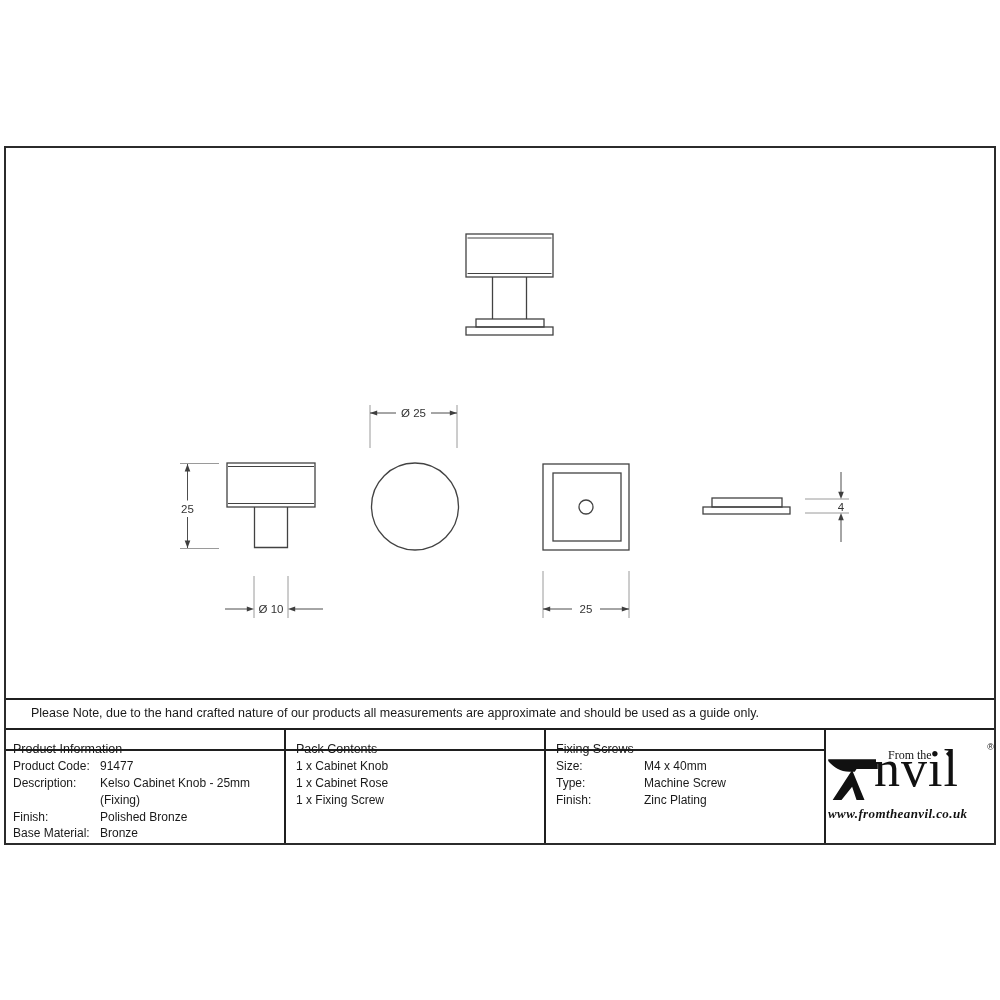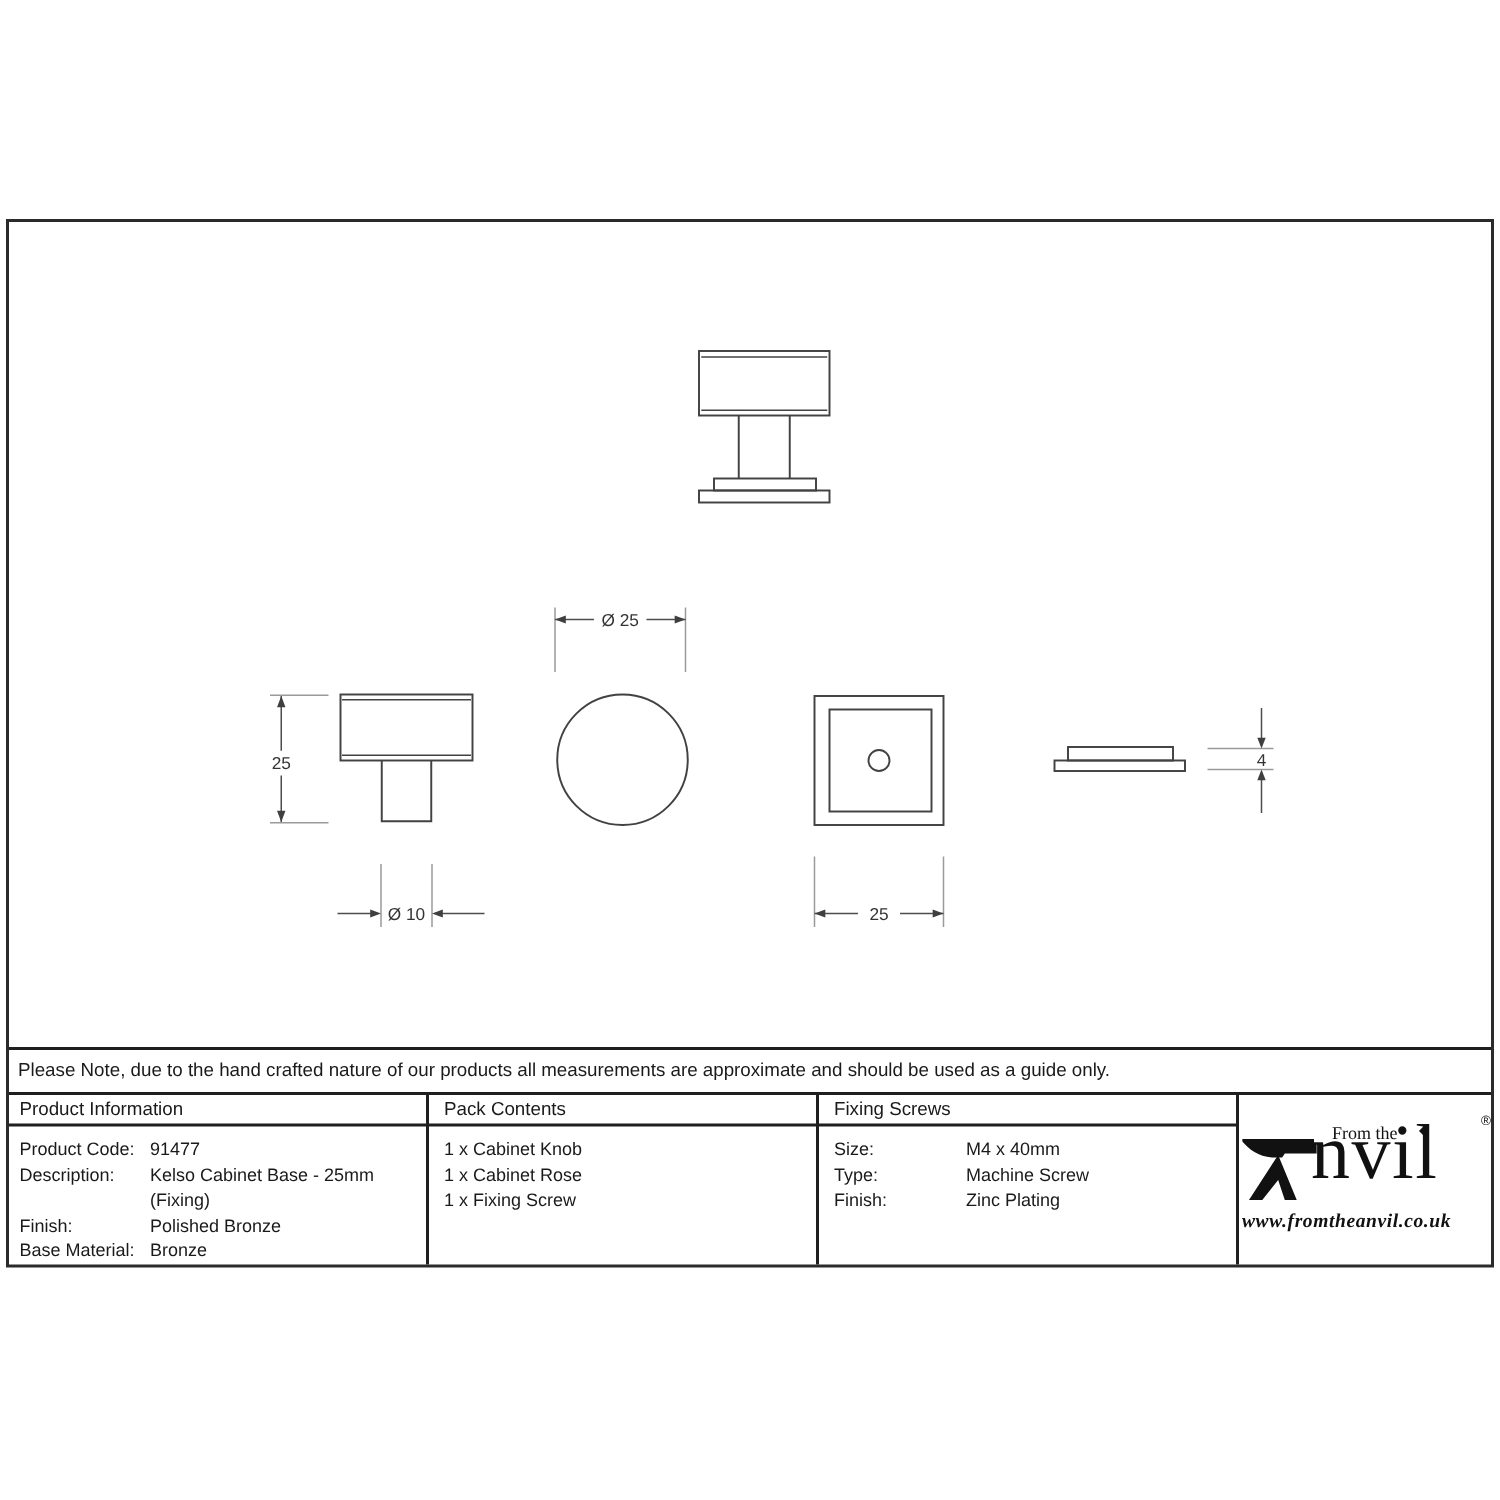--- a/index.html
+++ b/index.html
@@ -8,26 +8,26 @@
   .frame{position:absolute;left:4px;top:146px;width:992px;height:699px;
          box-sizing:border-box;border:2px solid #2b2b2b;background:#fff;}
   .drawing-svg{position:absolute;left:0;top:0;}
   svg text{font-family:"Liberation Sans",sans-serif;font-size:11.5px;fill:#333;}
   .ol{fill:none;stroke:#424242;stroke-width:1.3;}
   .il{stroke:#424242;stroke-width:1;}
   .ext{stroke:#9a9a9a;stroke-width:1;}
   .dim{stroke:#4d4d4d;stroke-width:1;}
   .ah{fill:#3f3f3f;stroke:none;}
   .note-row{position:absolute;left:0;right:0;top:550px;height:28px;border-top:2px solid #1f1f1f;
-            font-size:12.5px;line-height:27px;padding-left:6px;white-space:nowrap;overflow:hidden;}
+            font-size:12.5px;line-height:27px;padding-left:25px;white-space:nowrap;overflow:hidden;}
   .spec-table{position:absolute;left:0;right:0;top:580px;bottom:0;border-top:2px solid #1f1f1f;}
   .vline{position:absolute;top:0;bottom:0;width:2px;background:#1f1f1f;}
   .v1{left:278px}.v2{left:538px}.v3{left:818px}
   .hdr-line{position:absolute;left:0;width:818px;top:19px;height:2px;background:#1f1f1f;}
-  .hdr{position:absolute;top:2px;font-size:12.5px;white-space:nowrap;}
+  .hdr{position:absolute;top:12px;font-size:12.5px;white-space:nowrap;}
   .cellrow{position:absolute;font-size:12px;line-height:14px;white-space:nowrap;}
   .val{position:absolute;left:87px;top:0;}
   .fsval{position:absolute;left:88px;top:0;}
   .logo-cell{position:absolute;left:820px;top:0;right:0;bottom:0;
              display:flex;flex-direction:column;align-items:center;justify-content:center;}
   .logo{position:relative;width:164px;height:82px;}
   .logo-row{position:relative;height:60px;}
   .anvil-svg{position:absolute;left:0;top:8px;}
   .nvil{position:absolute;left:46px;top:-6px;font-family:"Liberation Serif",serif;
         font-size:52px;line-height:58px;color:#111;letter-spacing:1px;}
@@ -136,21 +136,21 @@
       <div class="hdr" style="left:7px">Product Information</div>
       <div class="hdr" style="left:290px">Pack Contents</div>
       <div class="hdr" style="left:550px">Fixing Screws</div>
 
       <div class="cellrow" style="left:7px;top:29px;width:270px">
         <span>Product Code:</span>
         <span class="val">91477</span>
       </div>
       <div class="cellrow" style="left:7px;top:46px;width:270px">
         <span>Description:</span>
-        <span class="val">Kelso Cabinet Base - 25mm</span>
+        <span class="val">Kelso Cabinet Knob - 25mm</span>
       </div>
       <div class="cellrow" style="left:7px;top:63px;width:270px">
         <span class="val">(Fixing)</span>
       </div>
       <div class="cellrow" style="left:7px;top:80px;width:270px">
         <span>Finish:</span>
         <span class="val">Polished Bronze</span>
       </div>
       <div class="cellrow" style="left:7px;top:96px;width:270px">
         <span>Base Material:</span>

